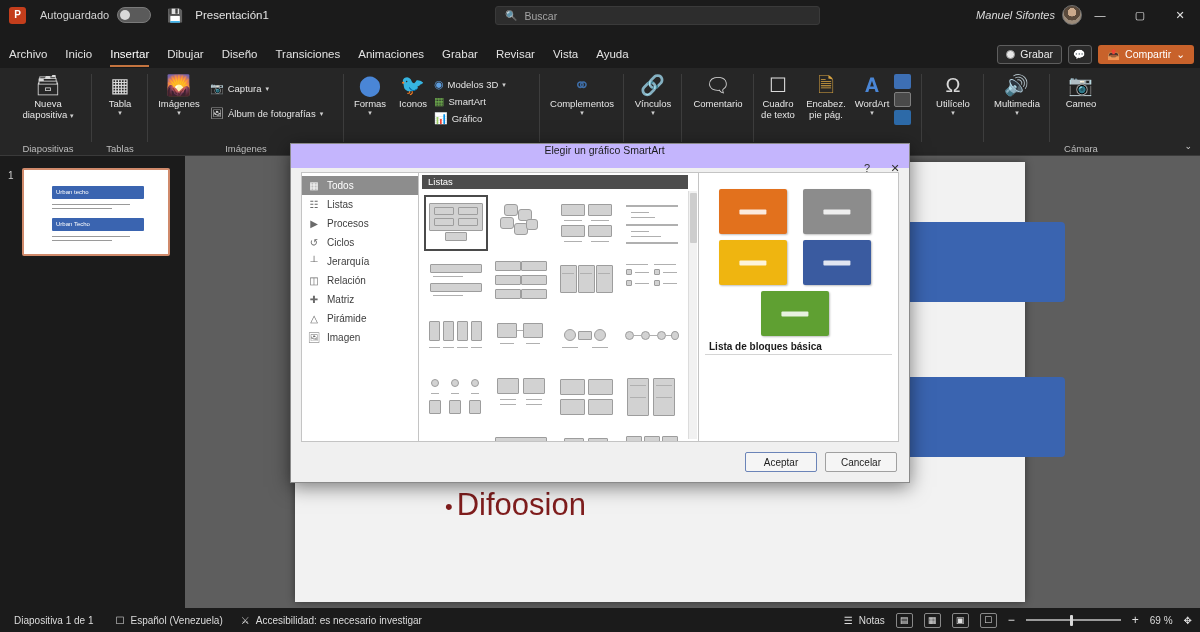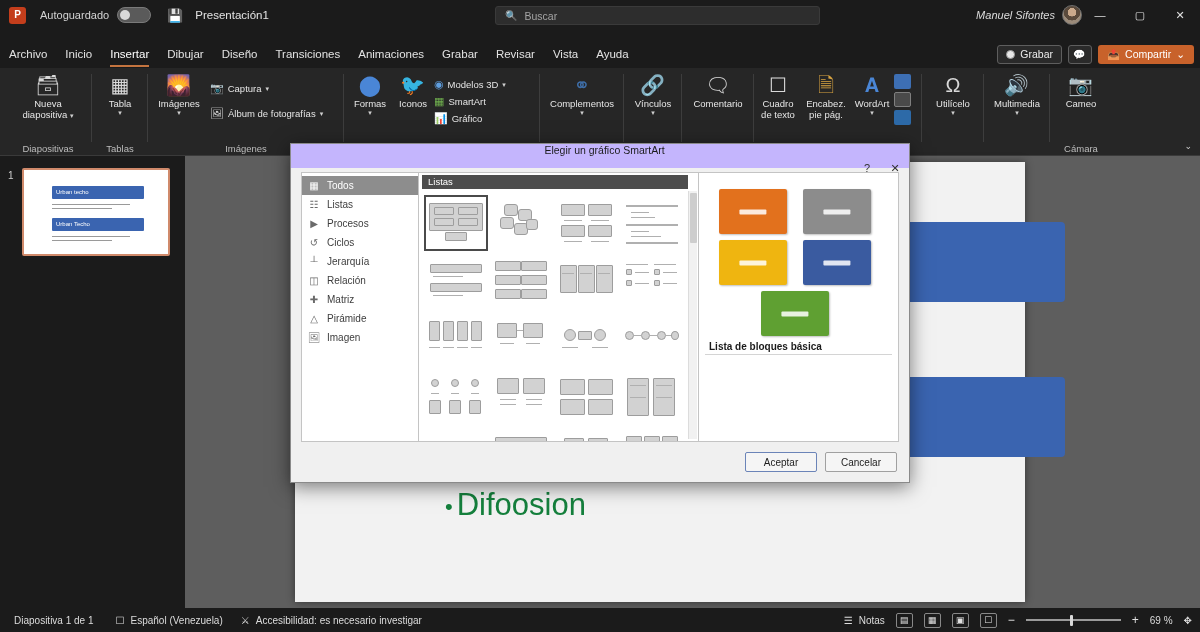--- a/index.html
+++ b/index.html
@@ -86,21 +86,21 @@
     border:2px solid #d08a6b;border-radius:2px;overflow:hidden;
   }
   .tbar{position:absolute;height:13px;background:#3a64b0;border-radius:1px;}
   .tline{position:absolute;height:1px;background:#9a9a9a;}
   .tbar-txt{color:#fff;font-size:6px;padding-left:4px;line-height:13px;font-family:"Liberation Sans",sans-serif;}
 
   
   .canvas{position:absolute;left:185px;top:156px;right:0;bottom:24px;background:#5e5e5e;}
   .slide{position:absolute;left:110px;top:6px;width:730px;height:440px;background:#f2f2f2;
     box-shadow:0 0 8px rgba(0,0,0,.45);}
-  .slide-bullet{position:absolute;left:150px;top:325px;color:#15803d;font-size:31px;}
+  .slide-bullet{position:absolute;left:150px;top:325px;color:#7f1d1d;font-size:31px;}
   .slide-bullet .dot{font-size:22px;vertical-align:middle;margin-right:4px;}
   .sh-block{position:absolute;background:#3a64b0;border-radius:2px;}
 
   
   .dialog{
     position:absolute;left:290px;top:143px;width:620px;height:340px;background:#f0f0f0;
     border:1px solid #8a8a8a;box-shadow:0 4px 18px rgba(0,0,0,.5);
   }
   .dlg-title{height:24px;display:flex;align-items:center;background:#c4b5fd;flex-direction:column;}
   .dlg-title .t{color:#1b1b1b;font-size:10.5px;margin-left:9px;}

